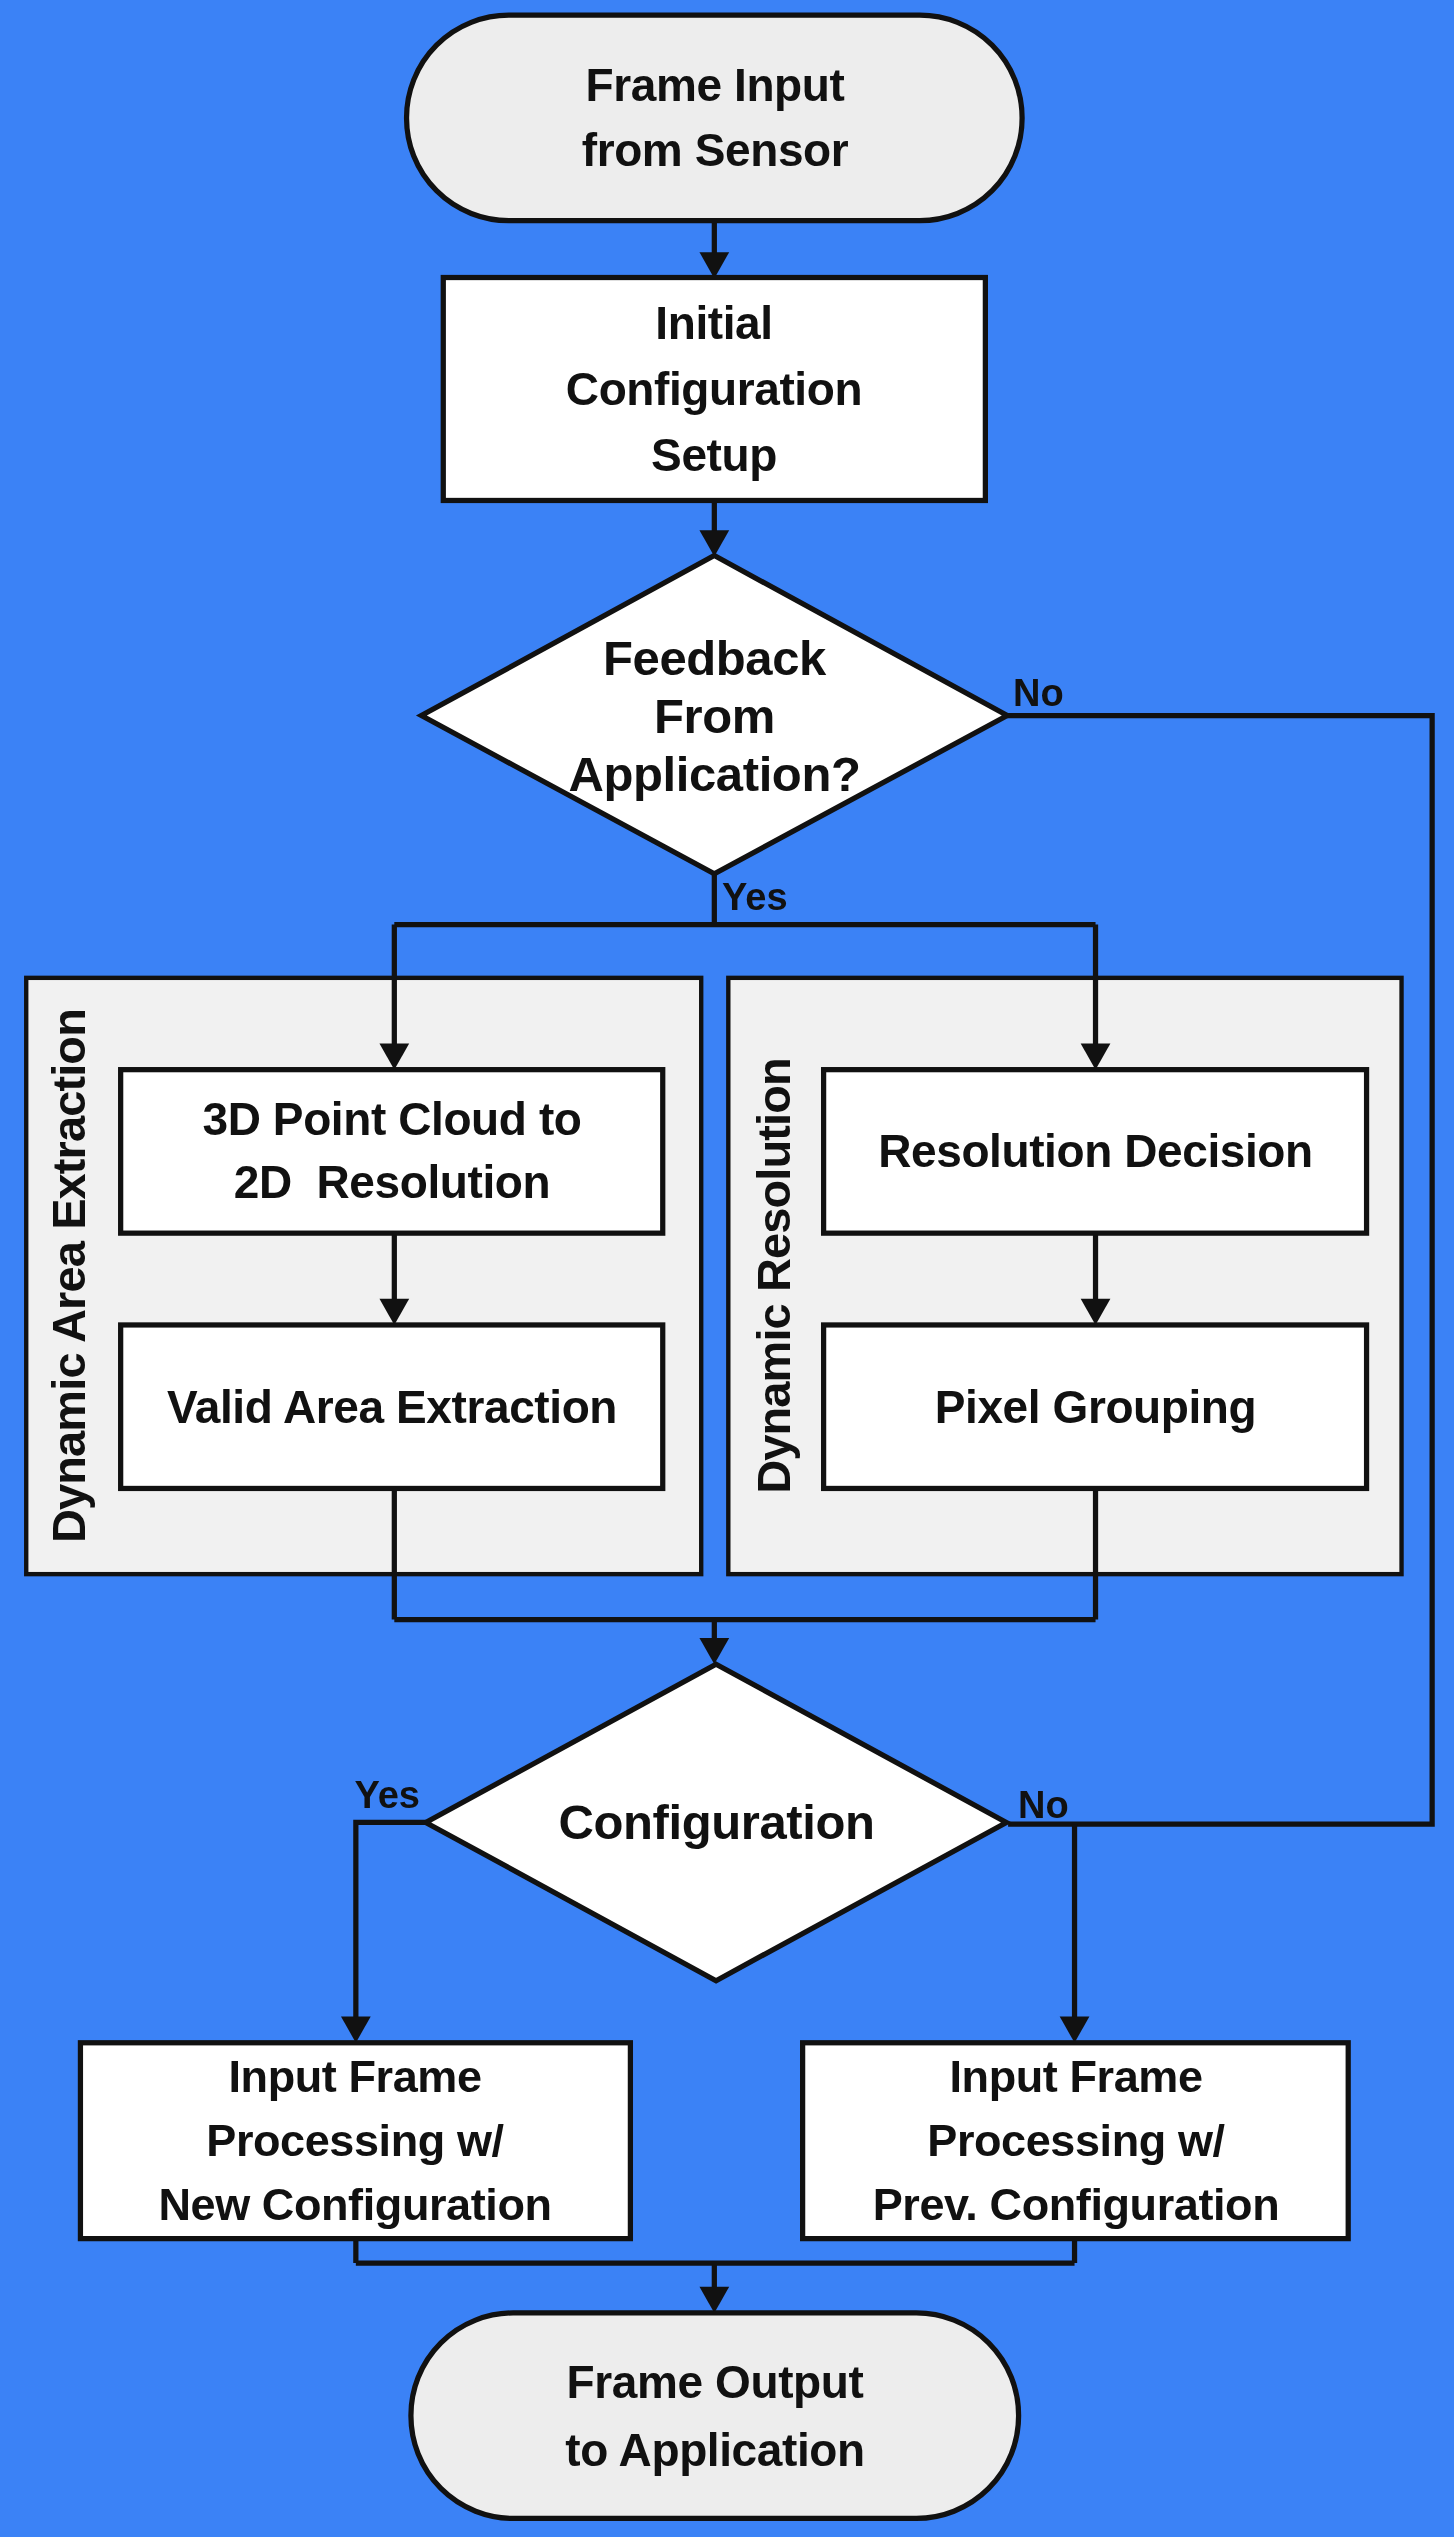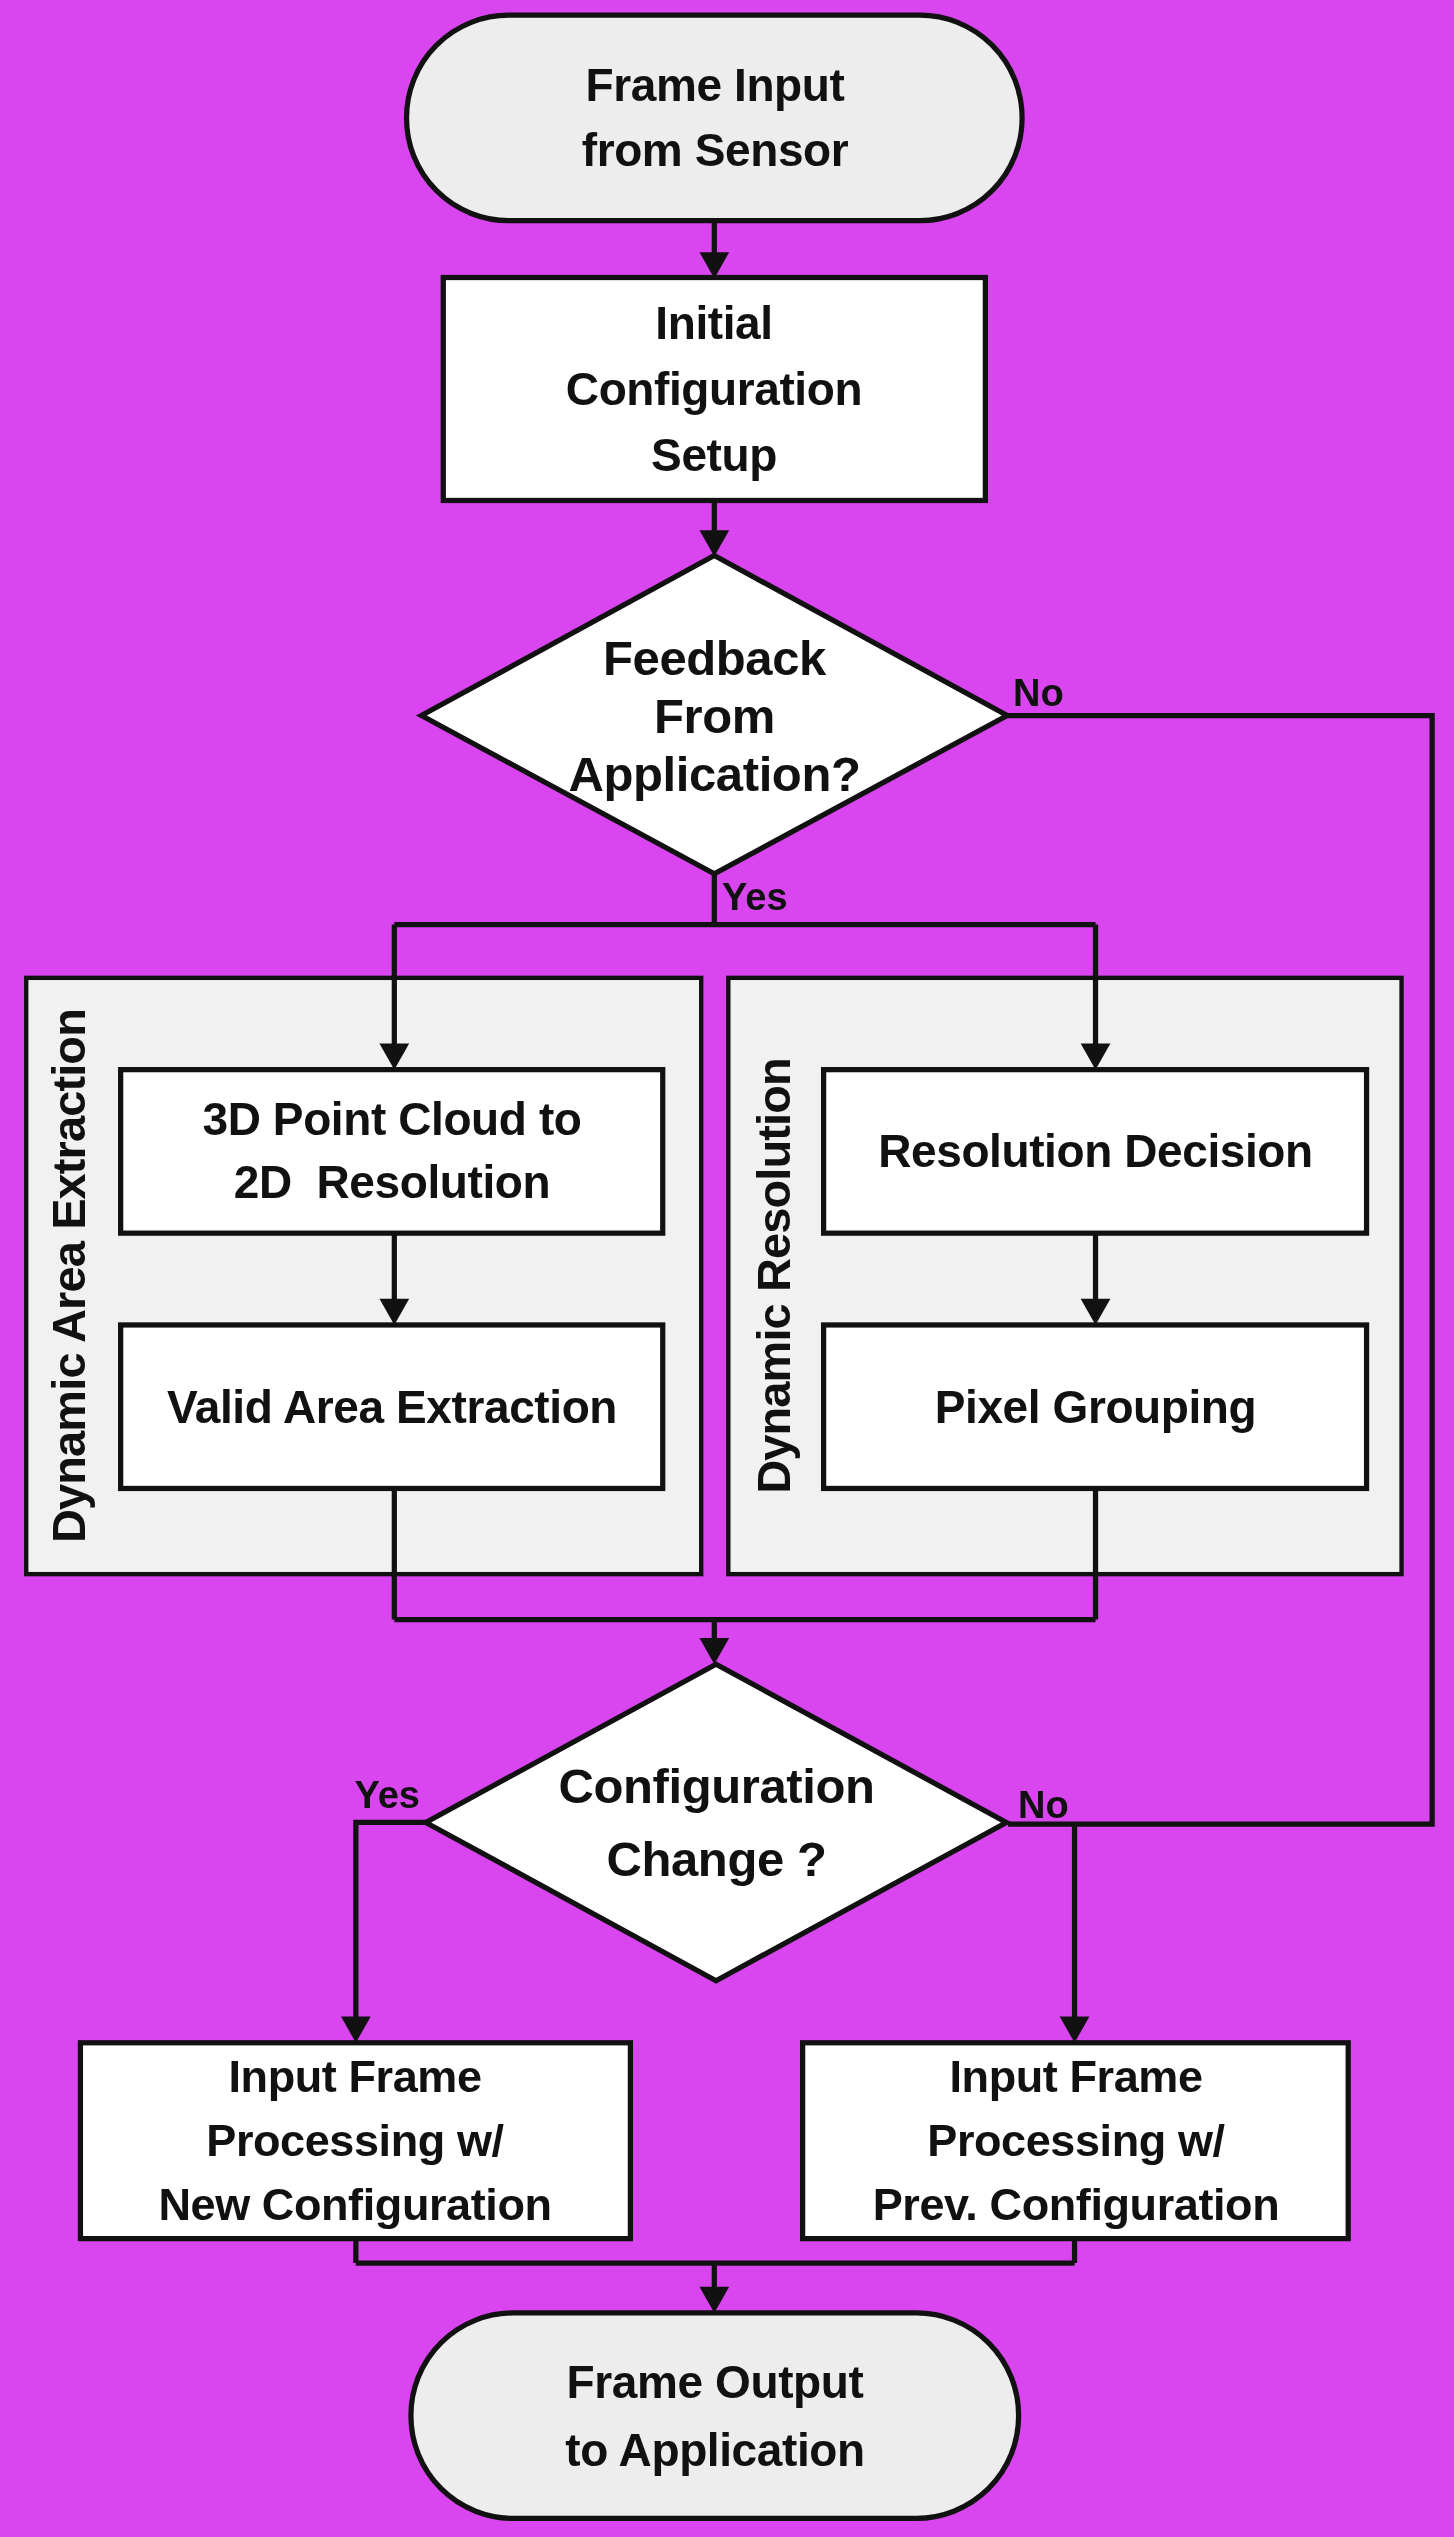--- a/index.html
+++ b/index.html
@@ -1,17 +1,17 @@
 <!DOCTYPE html>
 <html style="font-size:14px"><head>
 <meta charset="utf-8">
 <title>Flowchart</title>
 <style>
   html,body{margin:0;padding:0;background:#ffffff;}
-  #stage{position:relative;width:1454px;height:2538px;background:#d946ef;overflow:hidden;
+  #stage{position:relative;width:1454px;height:2538px;background:#3b82f6;overflow:hidden;
          font-family:"Liberation Sans", sans-serif;}
   #wires{position:absolute;left:0;top:0;width:1454px;height:2538px;}
   .txt{position:absolute;display:flex;flex-direction:column;align-items:center;justify-content:center;
        text-align:center;font-weight:bold;color:#111;letter-spacing:-0.4px;z-index:5;}
   .txt div{white-space:pre;}
   .edge-label{position:absolute;font-weight:bold;color:#111;font-size:38px;line-height:42px;
               white-space:pre;z-index:5;text-align:right;}
   .vlabel{position:absolute;display:flex;align-items:center;justify-content:center;
           font-weight:bold;color:#111;transform:rotate(-90deg);letter-spacing:-0.9px;z-index:5;}
 </style>
@@ -97,21 +97,20 @@
   <div class="txt" style="left:824px;top:1069px;width:543px;height:164px;font-size:46px;line-height:63px;">
     <div>Resolution Decision</div>
   </div>
 
   <div class="txt" style="left:824px;top:1325px;width:543px;height:164px;font-size:46px;line-height:63px;">
     <div>Pixel Grouping</div>
   </div>
 
   <div class="txt" style="left:498px;top:1716px;width:437px;height:213px;font-size:49px;line-height:73px;">
     <div>Configuration</div>
-    <div>Change ?</div>
   </div>
 
   <div class="txt" style="left:80px;top:2043px;width:550px;height:196px;font-size:45px;line-height:64px;">
     <div>Input Frame</div>
     <div>Processing w/</div>
     <div>New Configuration</div>
   </div>
 
   <div class="txt" style="left:803px;top:2043px;width:546px;height:196px;font-size:45px;line-height:64px;">
     <div>Input Frame</div>

